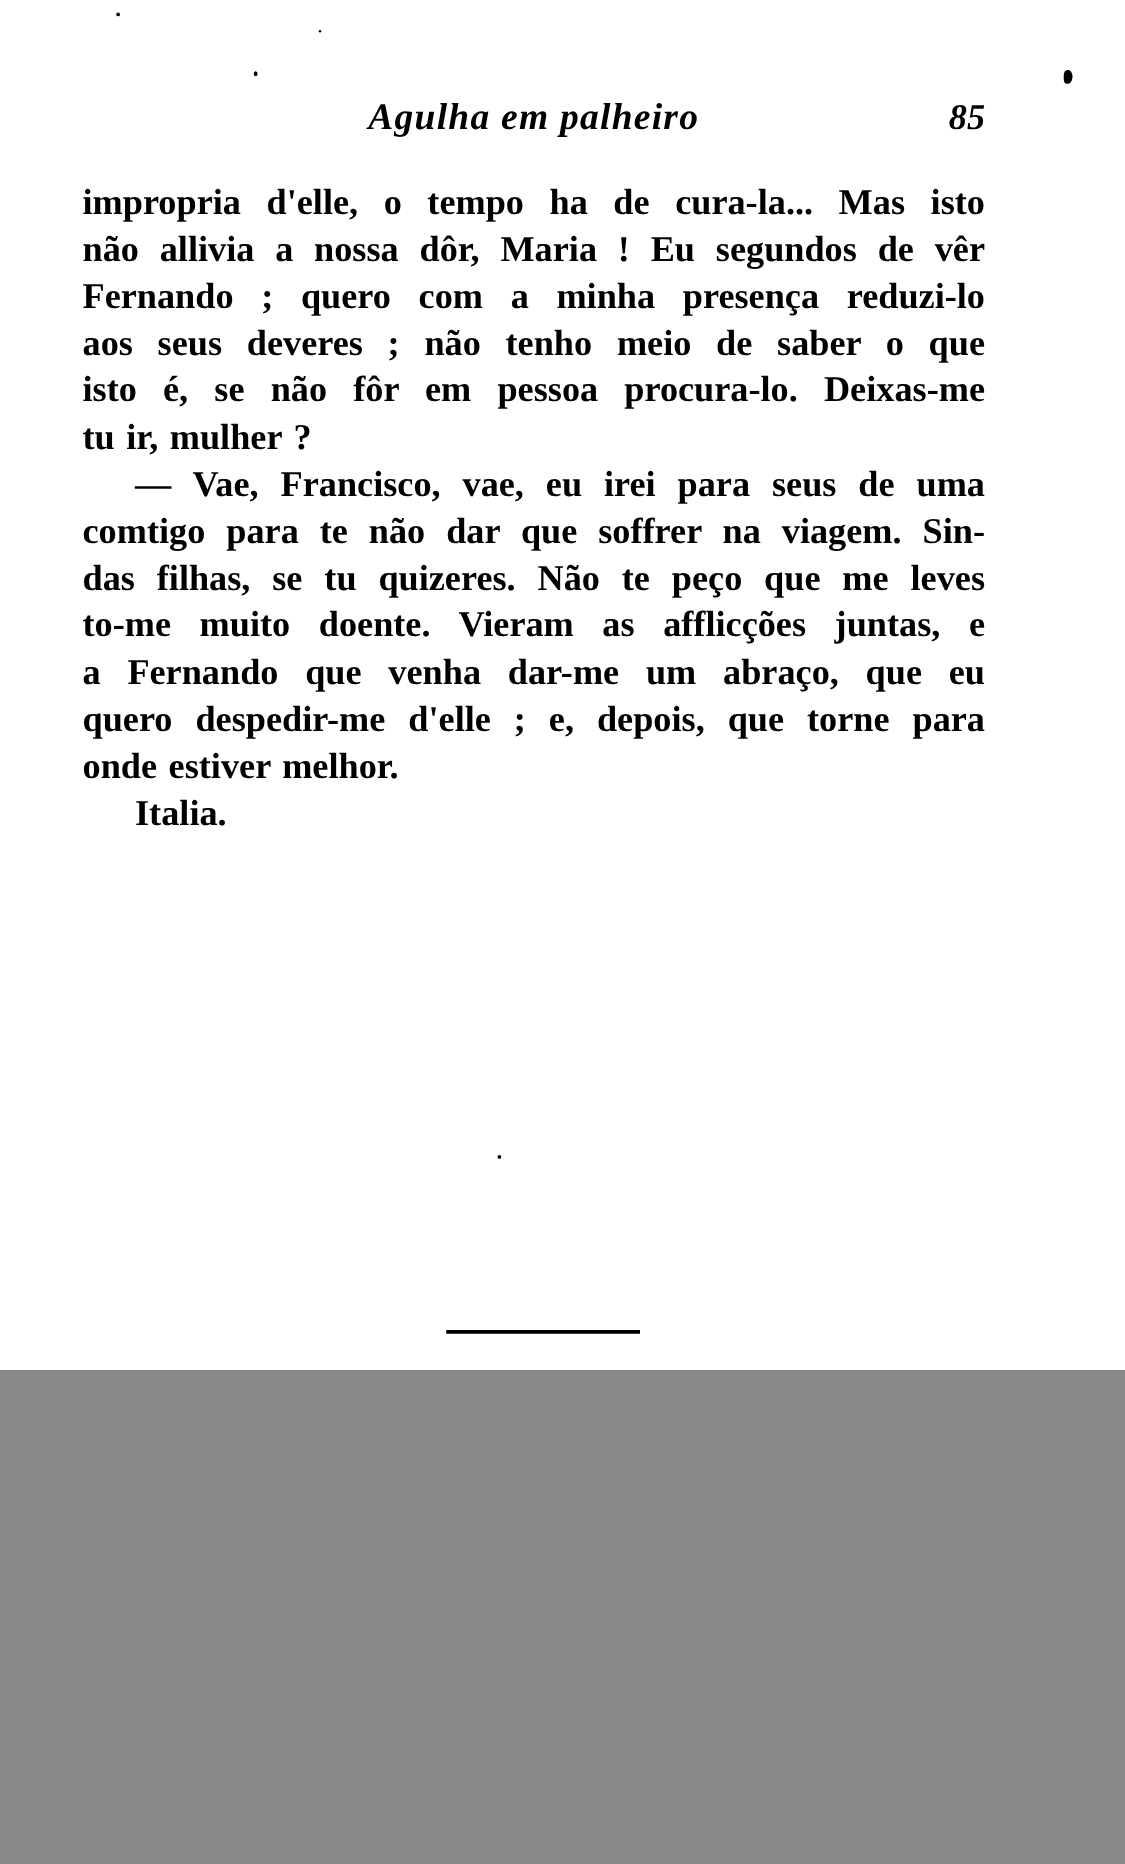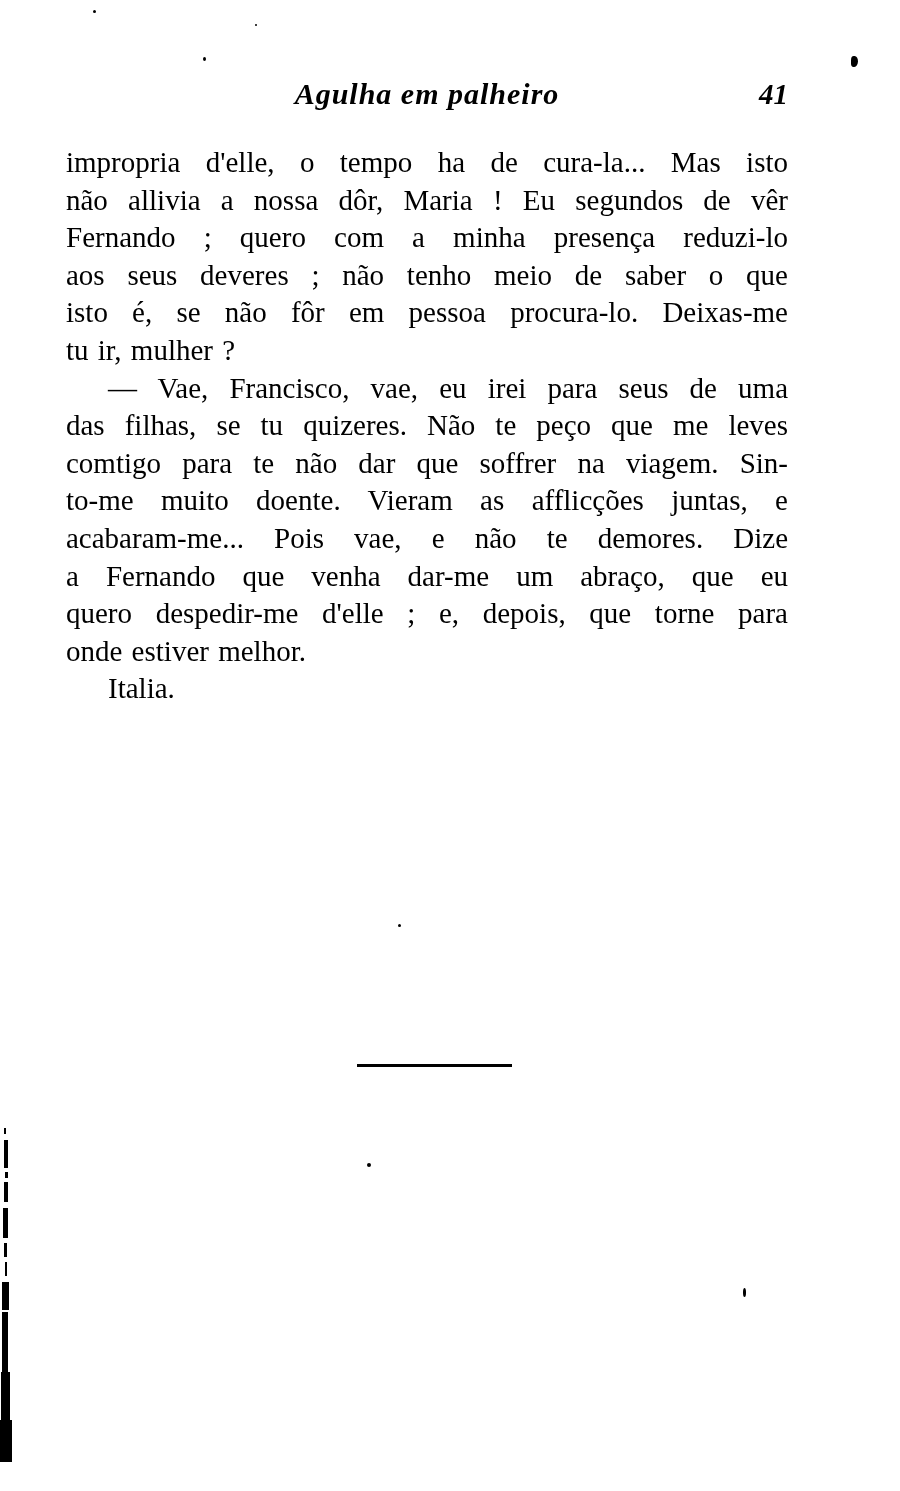--- a/index.html
+++ b/index.html
@@ -1,20 +1,20 @@
 <!DOCTYPE html>
 <html style="--ink: #000000; --paper: #ffffff;"><head>
 <meta charset="utf-8">
 <style>
   :root { --ink:#000000; --paper:#ffffff; }
   * { box-sizing: border-box; }
   html,body { margin:0; padding:0; background:#888; }
   .page {
     position: relative;
-    width: 900px; height: 1491px;
+    width: 900px; height: 1096px;
     margin: 0 auto;
     background: var(--paper);
     color: var(--ink);
     font-family: "Liberation Serif", "DejaVu Serif", serif;
     overflow: hidden;
   }
   
   .running-head {
     position: absolute;
     left: 66px; top: 72px;
@@ -37,21 +37,21 @@
     font-weight: 700;
     font-size: 29px;
     line-height: 44px;
   }
   
   .text-block {
     position: absolute;
     left: 66px; top: 144px;
     width: 722px;
     font-size: 29px;
-    font-weight: 400;
+    font-weight: 700;
     line-height: 37.6px;
     word-spacing: 2px;
   }
   .para { margin: 0; }
   .para.indent .line:first-child { text-indent: 42px; }
   .line {
     display: block;
     text-align: justify;
     text-align-last: justify;
     white-space: normal;
@@ -86,38 +86,37 @@
   .s6 { left:367px; top:1163px; width:4px; height:4px; }
   .s7 { left:743px; top:1288px; width:3px; height:9px; }
 </style>
 </head>
 <body>
 
 <div class="page">
 
   <header class="running-head">
     <span class="head-title">Agulha em palheiro</span>
-    <span class="page-number">41</span>
+    <span class="page-number">85</span>
   </header>
 
   <main class="text-block">
       <p class="para">
         <span class="line">impropria d'elle, o tempo ha de cura-la... Mas isto</span>
         <span class="line">não allivia a nossa dôr, Maria ! Eu segundos de vêr</span>
         <span class="line">Fernando ; quero com a minha presença reduzi-lo</span>
         <span class="line">aos seus deveres ; não tenho meio de saber o que</span>
         <span class="line">isto é, se não fôr em pessoa procura-lo. Deixas-me</span>
         <span class="line last">tu ir, mulher ?</span>
       </p>
       <p class="para indent">
         <span class="line">— Vae, Francisco, vae, eu irei para seus de uma</span>
+        <span class="line">comtigo para te não dar que soffrer na viagem. Sin-</span>
         <span class="line">das filhas, se tu quizeres. Não te peço que me leves</span>
-        <span class="line">comtigo para te não dar que soffrer na viagem. Sin-</span>
         <span class="line">to-me muito doente. Vieram as afflicções juntas, e</span>
-        <span class="line">acabaram-me... Pois vae, e não te demores. Dize</span>
         <span class="line">a Fernando que venha dar-me um abraço, que eu</span>
         <span class="line">quero despedir-me d'elle ; e, depois, que torne para</span>
         <span class="line last">onde estiver melhor.</span>
       </p>
       <p class="para indent">
         <span class="line last">Italia.</span>
       </p>
     </main>
 
   <div class="divider"></div>

